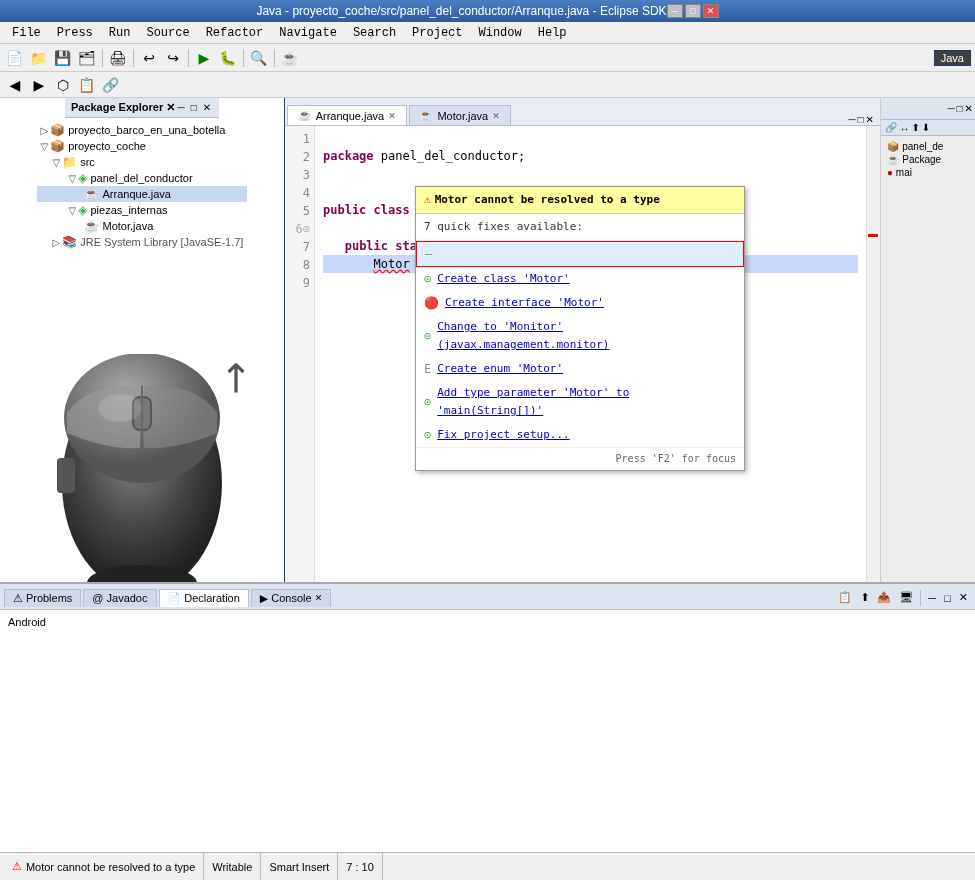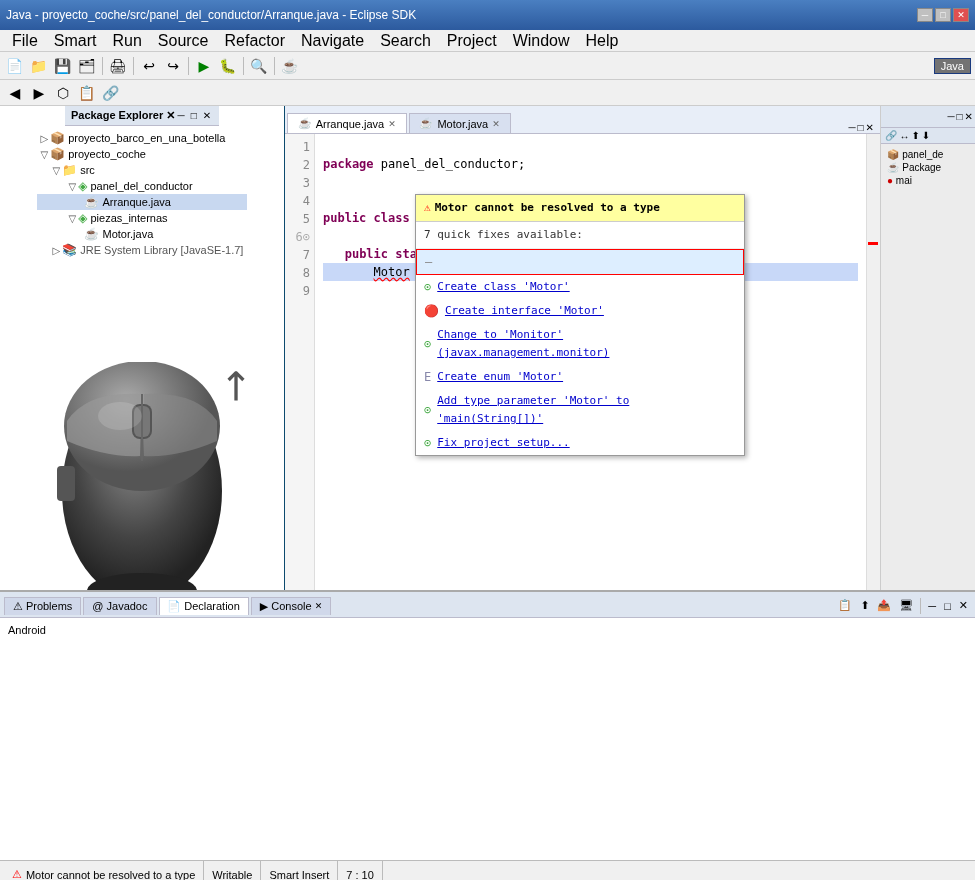--- a/index.html
+++ b/index.html
@@ -1,33 +1,33 @@
 <!DOCTYPE html>
 <html><head>
   <meta charset="utf-8">
   <style>
     * { box-sizing: border-box; margin: 0; padding: 0; }
     body { font-family: 'Segoe UI', Tahoma, Arial, sans-serif; font-size: 12px; background: #ECECEC; overflow: hidden; width: 975px; height: 880px; }
 
     
-    #titlebar { background: linear-gradient(to bottom, #4a7fc1, #2c5a9e); color: white; padding: 3px 6px; display: flex; align-items: center; justify-content: space-between; height: 30px; }
+    #titlebar { background: linear-gradient(to bottom, #4a7fc1, #2c5a9e); color: white; padding: 3px 22px; display: flex; align-items: center; justify-content: center; height: 22px; }
     #titlebar-controls { display: flex; gap: 2px; }
     .title-btn { width: 16px; height: 14px; background: #c0c0c0; border: 1px solid #888; font-size: 9px; display: flex; align-items: center; justify-content: center; cursor: pointer; }
     .title-btn.close { background: #e05050; color: white; }
 
     
     #menubar { background: #f0f0f0; border-bottom: 1px solid #ccc; display: flex; align-items: center; height: 22px; padding: 0 4px; }
-    .menu-item { padding: 2px 8px; font-size: 16px; cursor: pointer; }
+    .menu-item { padding: 2px 8px; font-size: 12px; cursor: pointer; font-family: Liberation Mono, monospace; }
 
     
     #toolbar1 { background: #f0f0f0; border-bottom: 1px solid #ccc; display: flex; align-items: center; height: 28px; padding: 2px 4px; gap: 2px; }
     #toolbar2 { background: #f0f0f0; border-bottom: 1px solid #ccc; display: flex; align-items: center; height: 26px; padding: 2px 4px; gap: 2px; }
     .toolbar-btn { width: 22px; height: 22px; background: transparent; border: 1px solid transparent; cursor: pointer; display: flex; align-items: center; justify-content: center; font-size: 14px; }
     .toolbar-sep { width: 1px; height: 18px; background: #bbb; margin: 0 2px; }
-    .toolbar-badge { background: #737373; color: white; padding: 1px 6px; font-size: 11px; border: 1px solid #1a3a7e; }
+    .toolbar-badge { background: #404040; color: white; padding: 1px 6px; font-size: 11px; border: 1px solid #1a3a7e; }
 
     
     #main { display: flex; height: calc(880px - 22px - 22px - 28px - 26px - 28px); }
 
     
     #package-explorer { width: 285px; min-width: 285px; border-right: 1px solid #0c4a6e; background: white; display: flex; flex-direction: column; height: 100%; align-items: center; }
     #pe-header { background: #dde5f0; border-bottom: 1px solid #bbc; padding: 3px 6px; display: flex; align-items: center; justify-content: space-between; }
     #pe-title { font-size: 11px; font-weight: bold; }
     #pe-controls { display: flex; gap: 2px; }
     .pe-btn { font-size: 10px; cursor: pointer; padding: 0 2px; }
@@ -98,21 +98,21 @@
   <span>Java - proyecto_coche/src/panel_del_conductor/Arranque.java - Eclipse SDK</span>
   <div id="titlebar-controls">
     <div class="title-btn">─</div>
     <div class="title-btn">□</div>
     <div class="title-btn close">✕</div>
   </div>
 </div>
 
 <div id="menubar">
   <span class="menu-item">File</span>
-  <span class="menu-item">Smart</span>
+  <span class="menu-item">Press</span>
   <span class="menu-item">Run</span>
   <span class="menu-item">Source</span>
   <span class="menu-item">Refactor</span>
   <span class="menu-item">Navigate</span>
   <span class="menu-item">Search</span>
   <span class="menu-item">Project</span>
   <span class="menu-item">Window</span>
   <span class="menu-item">Help</span>
 </div>
 
@@ -325,20 +325,21 @@
 
           <div class="qf-item">
             <span class="qf-icon" style="color:#4a4;">⊙</span>
             <a>Add type parameter 'Motor' to 'main(String[])'</a>
           </div>
 
           <div class="qf-item">
             <span class="qf-icon" style="color:#4a4;">⊙</span>
             <a>Fix project setup...</a>
           </div>
+          <div id="qf-footer">Press 'F2' for focus</div>
         </div>
       </div>
 
       <div id="annotation-bar">
         <div style="position:absolute;top:108px;right:2px;width:10px;height:3px;background:red;"></div>
       </div>
     </div>
   </div>
 
   <div id="right-panel">

